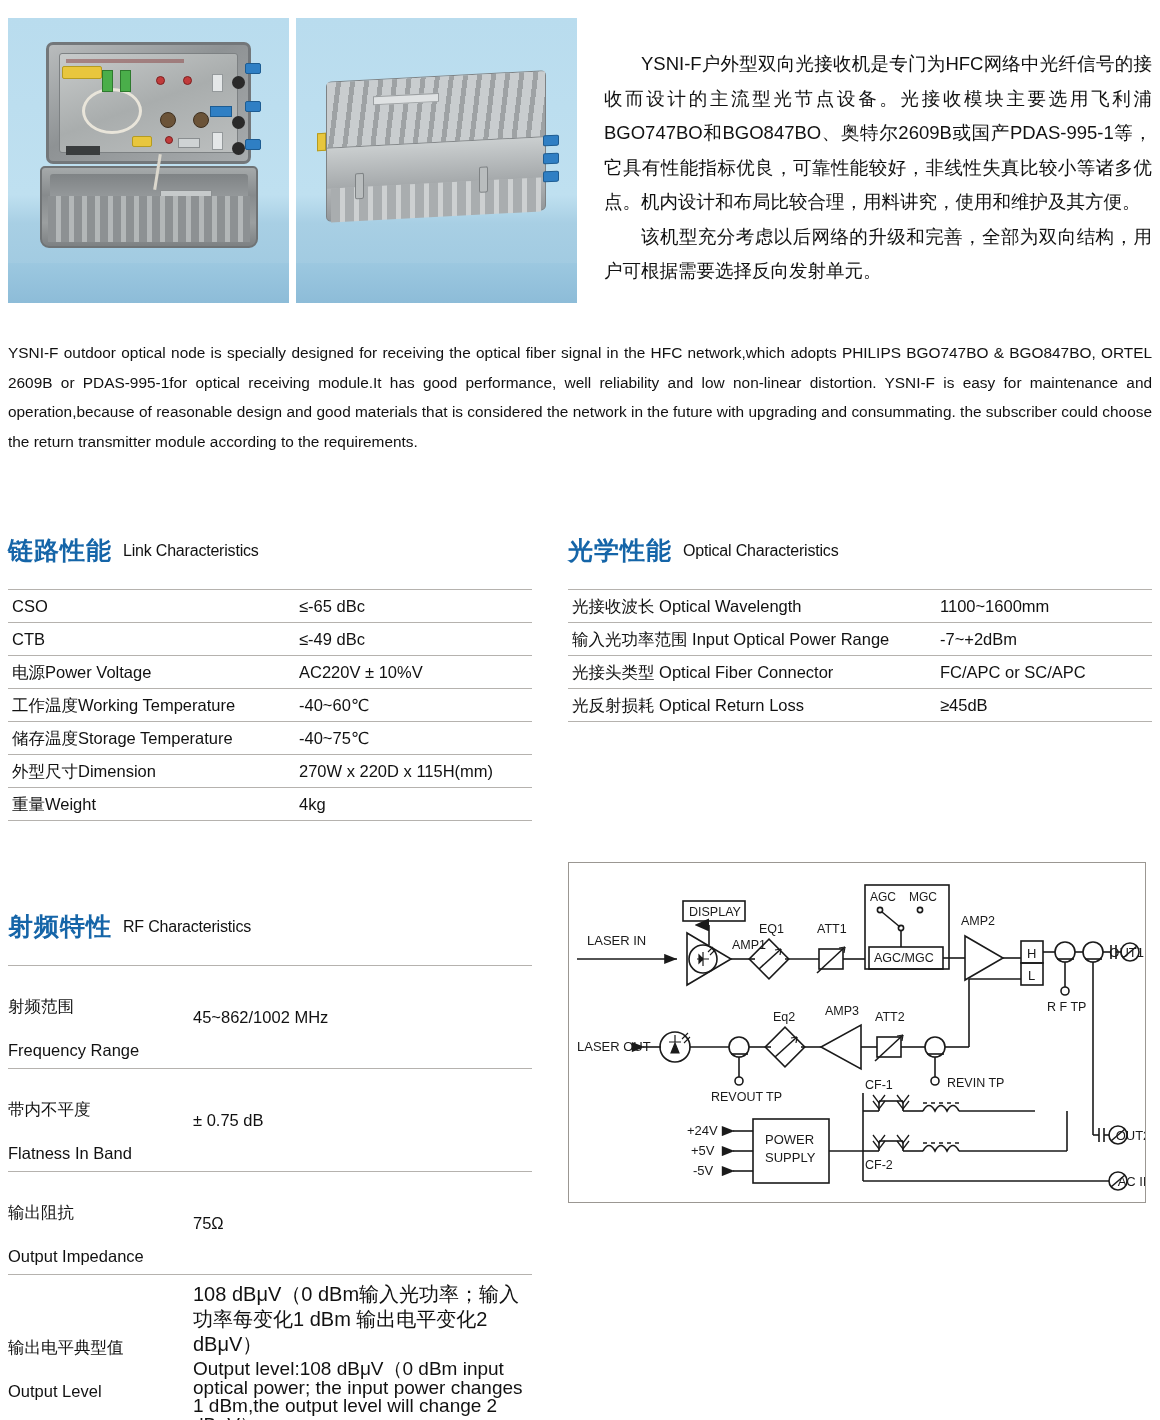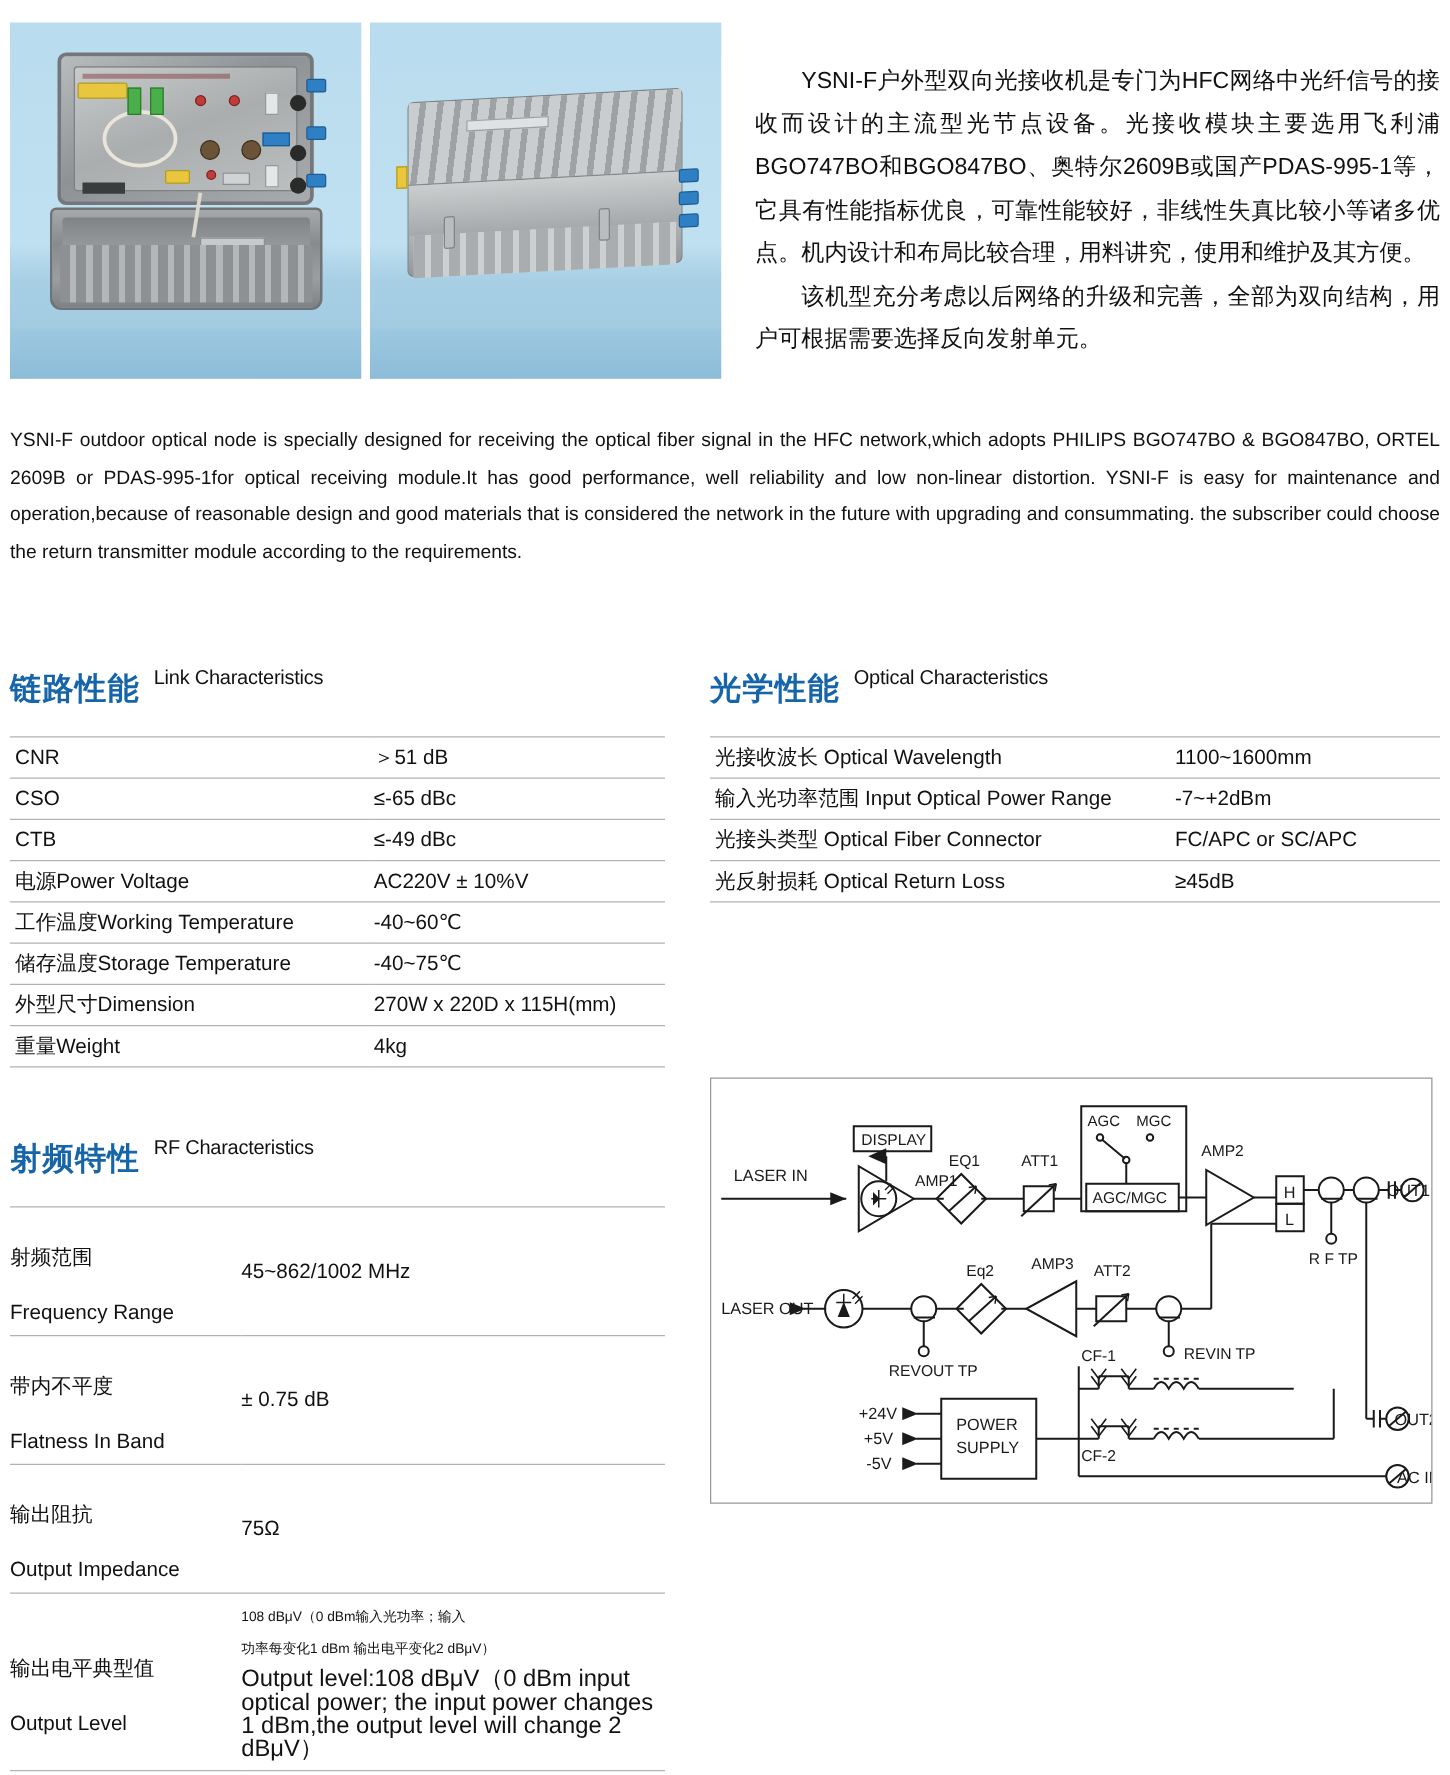--- a/index.html
+++ b/index.html
@@ -84,21 +84,21 @@
   .intro-cn p { margin:0; text-indent:2em; }
 
   
   .intro-en {
     position:absolute; left:8px; top:338px; width:1144px;
     font-size:15.4px; line-height:29.5px; color:#111;
     text-align: justify;
   }
 
   
-  .sec-head { display:flex; align-items:flex-start; gap:11px; }
+  .sec-head { display:flex; align-items:center; gap:11px; }
   .sec-head .cn {
     font-size:25px; font-weight:bold; color:#1565a8; letter-spacing:1px;
     font-family:"DejaVu Sans","Liberation Sans",sans-serif;
   }
   .sec-head .en { font-size:16px; font-weight:normal; color:#111; letter-spacing:-0.2px; }
 
   
   .spec { width:100%; border-collapse:collapse; }
   .spec td {
     border-top:1.2px solid #b5b2ae;
@@ -119,21 +119,21 @@
   #optical-sec { position:absolute; left:568px; top:534px; width:584px; }
   #optical-sec .tbl { margin-top:22px; }
   #optical-sec .spec td.v { width:212px; }
 
   
   #rf-sec { position:absolute; left:8px; top:910px; width:524px; }
   #rf-sec .tbl { margin-top:22px; }
   #rf-sec .spec td.k { width:185px; }
   #rf-sec .spec td { padding:7px 0; }
   .sub-en { font-size:19px; line-height:18.5px; display:block; margin-top:3px; }
-  .val-cn { font-size:11px; line-height:25px; display:block; }
+  .val-cn { font-size:20px; line-height:25px; display:block; }
 
   
   #bd-sec { position:absolute; left:568px; top:840px; width:584px; }
   .bd-frame {
     margin-top:22px; width:578px; height:341px;
     border:1.5px solid #9b9792; background:#fff;
   }
   .bd-frame svg { display:block; }
 
   .nowrap { white-space:nowrap; }
@@ -205,24 +205,20 @@
 
 <div id="link-sec">
   <div class="sec-head">
     <span class="cn">链路性能</span>
     <span class="en">Link Characteristics</span>
   </div>
   <div class="tbl">
     <table class="spec">
         <tbody>
       <tr>
-            <td class="k">CNR</td>
-            <td class="v">＞51 dB</td>
-          </tr>
-      <tr>
             <td class="k">CSO</td>
             <td class="v">≤-65 dBc</td>
           </tr>
       <tr>
             <td class="k">CTB</td>
             <td class="v">≤-49 dBc</td>
           </tr>
       <tr>
             <td class="k">电源Power Voltage</td>
             <td class="v">AC220V ± 10%V</td>

